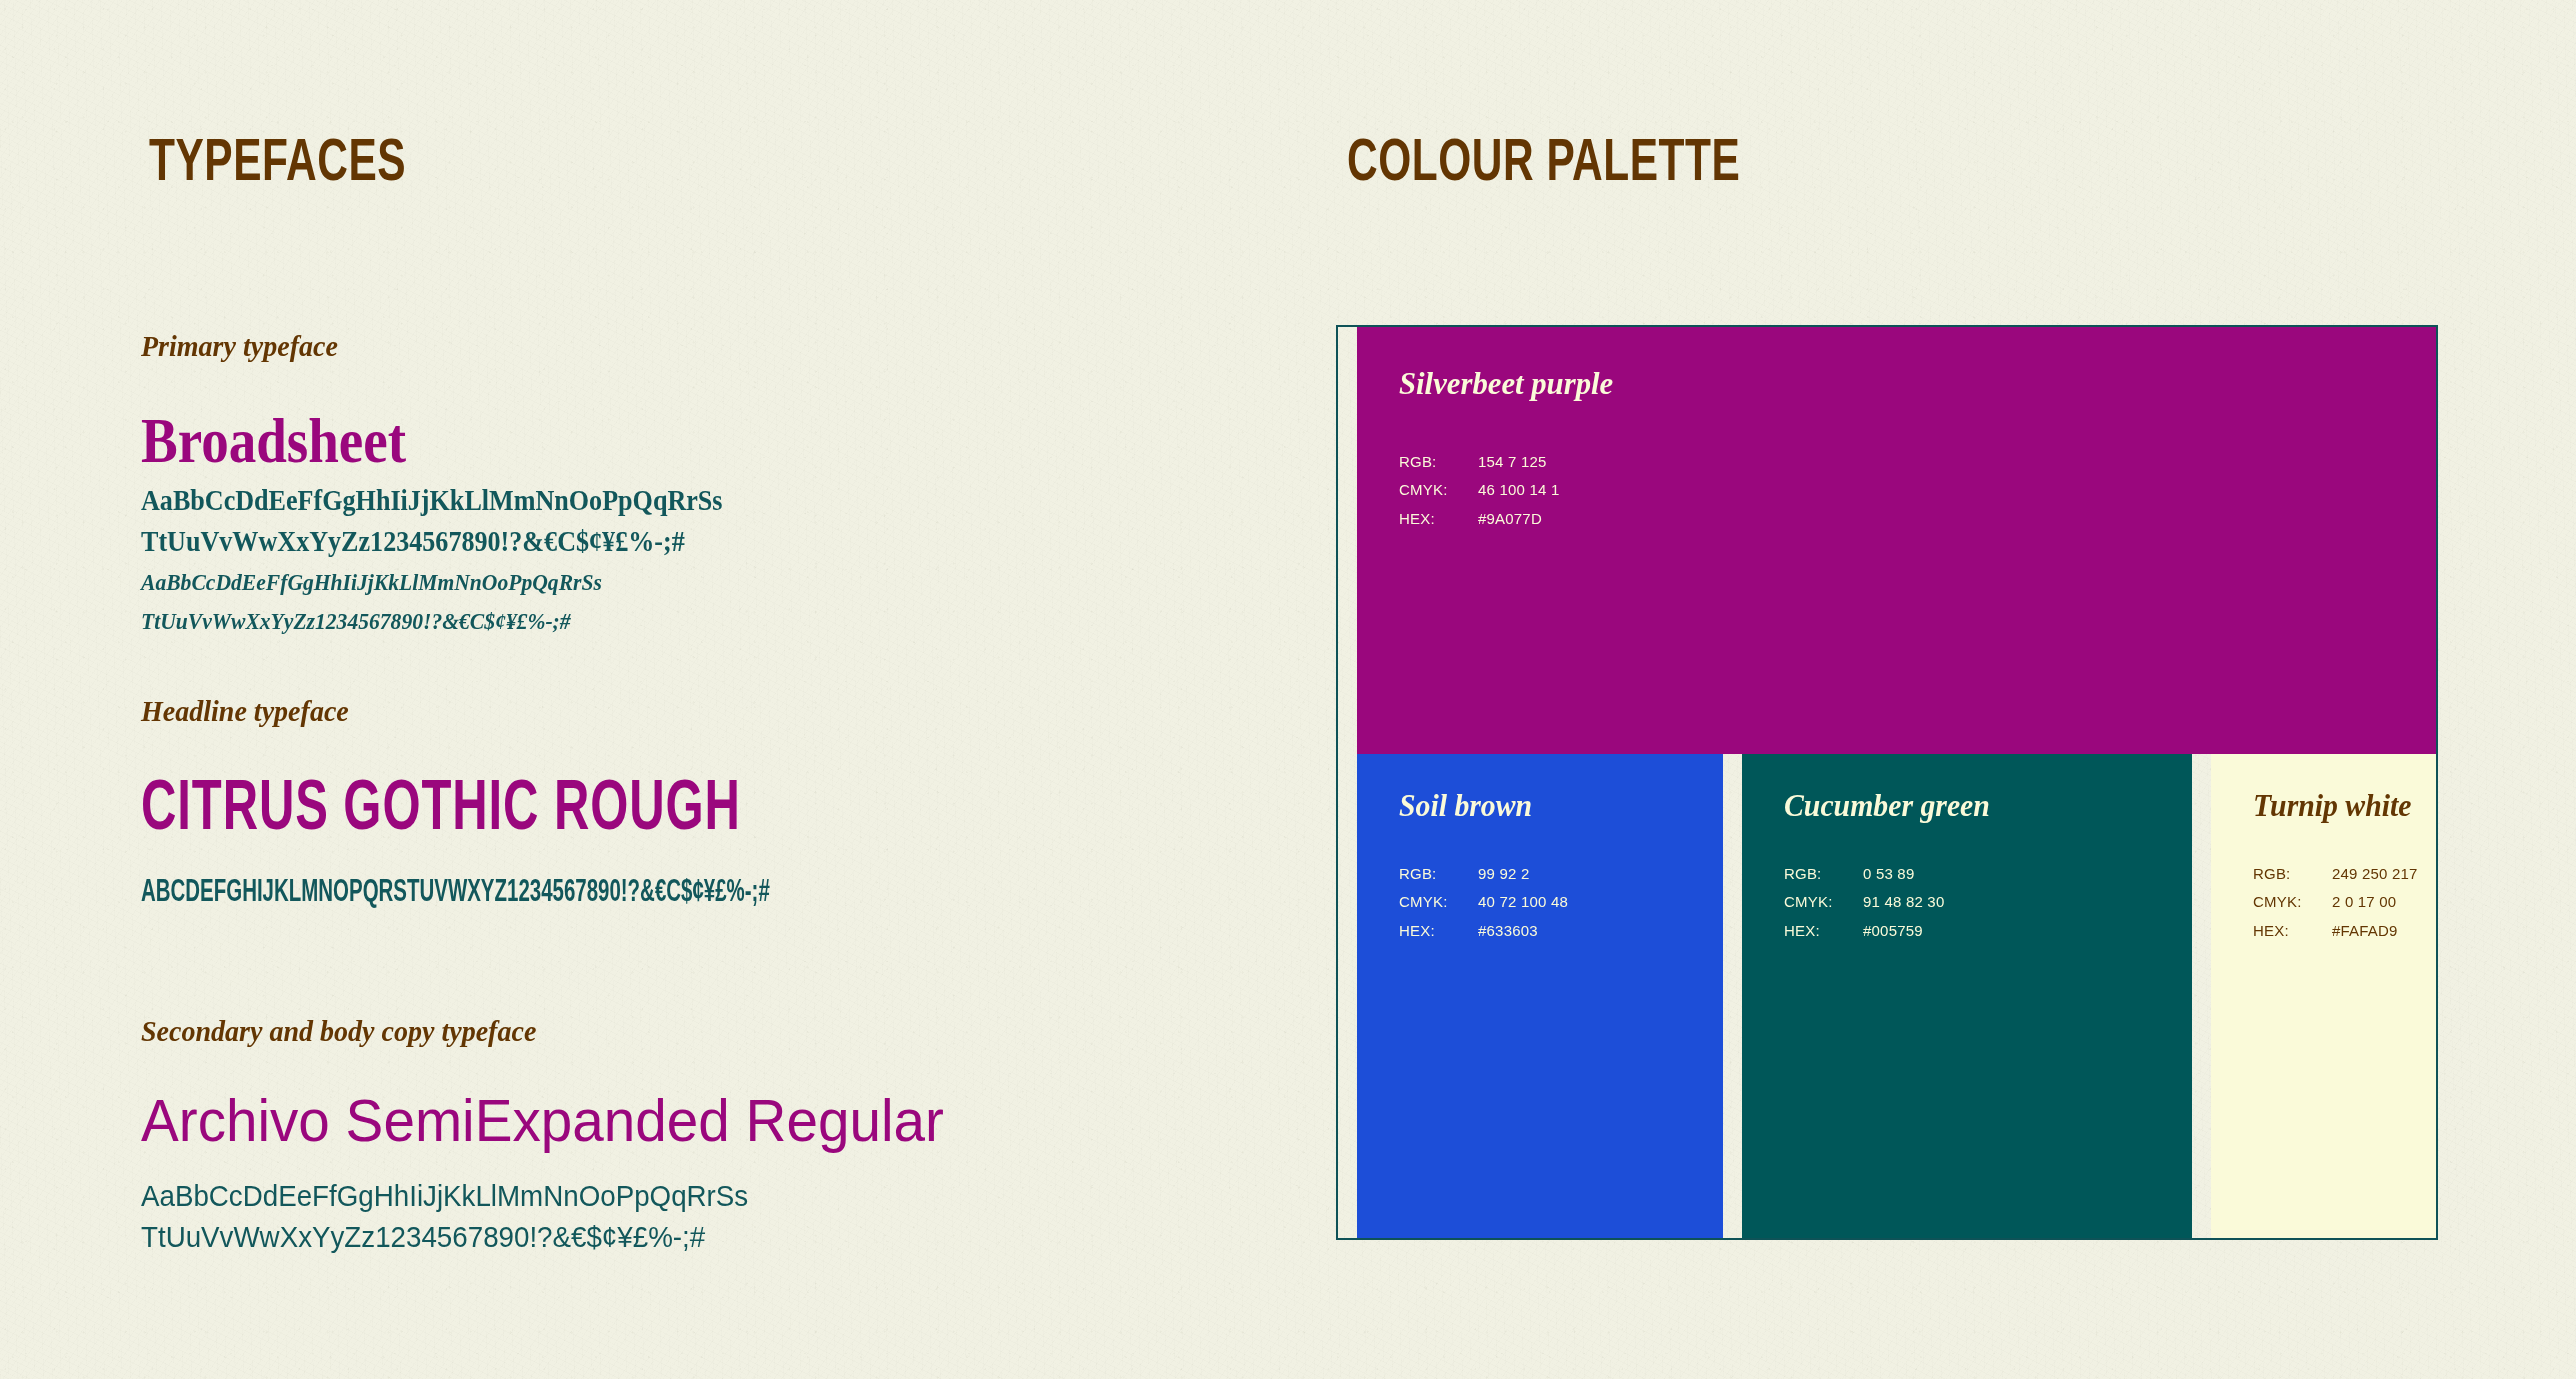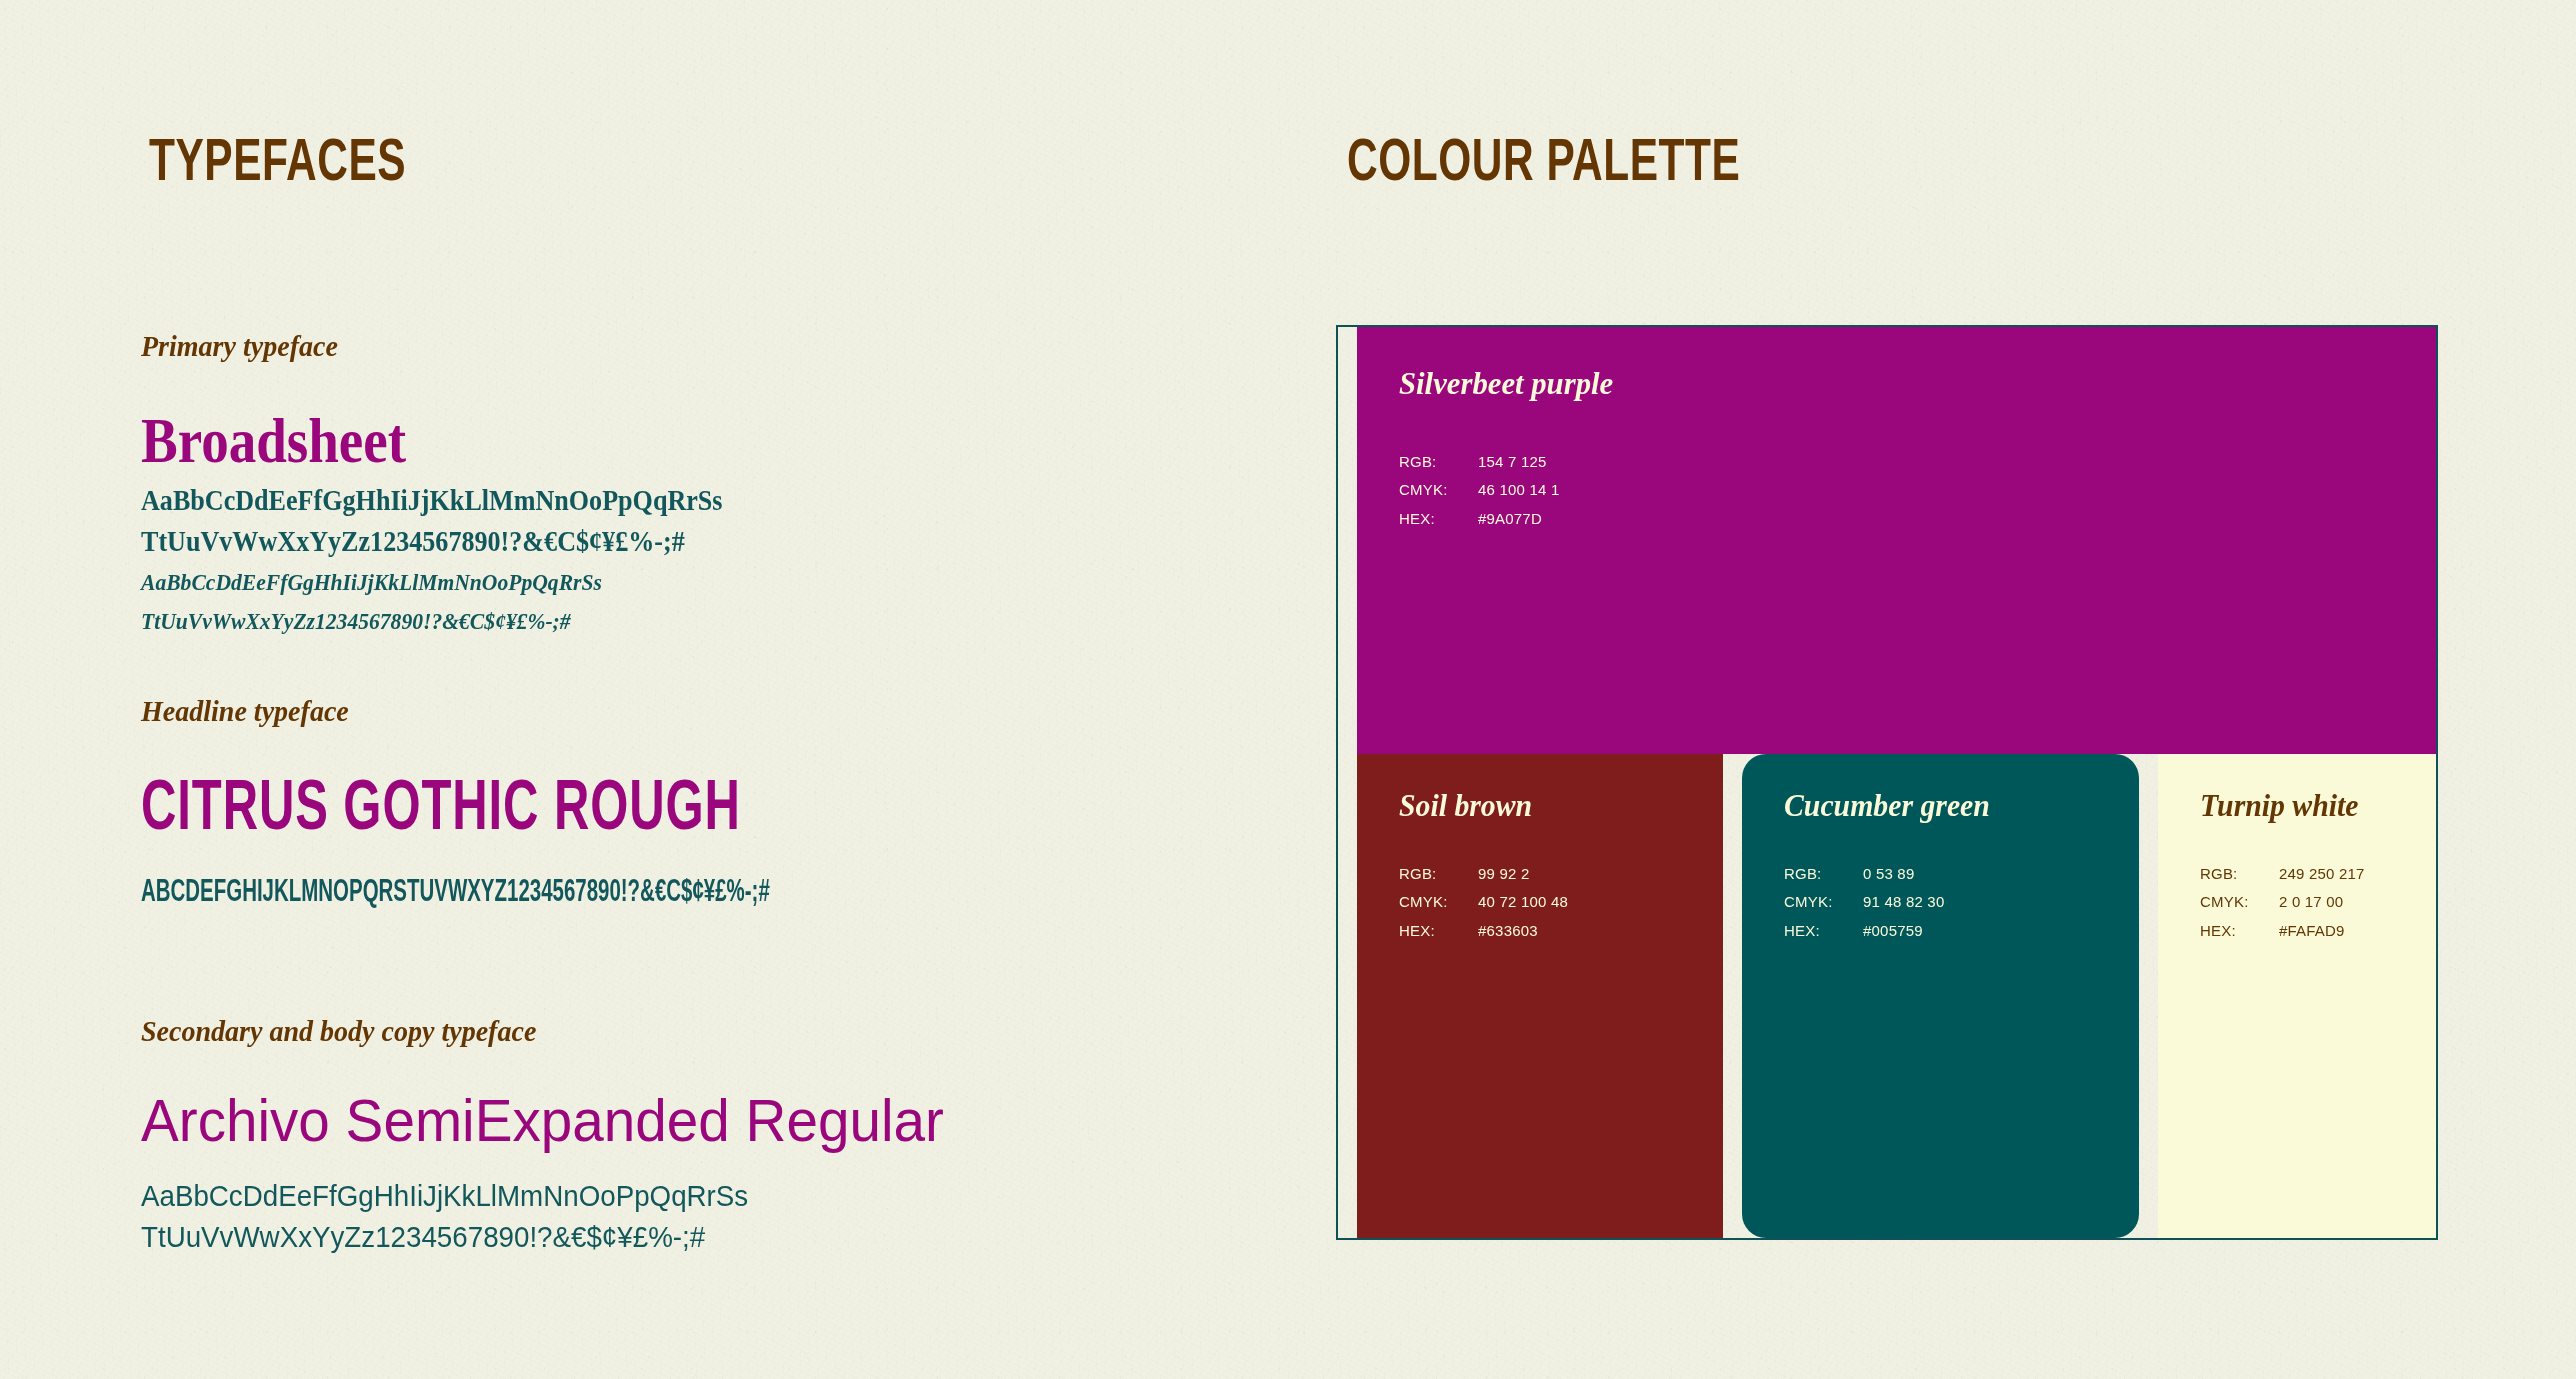--- a/index.html
+++ b/index.html
@@ -127,21 +127,21 @@
     left:1336px;top:325px;
     width:1102px;height:915px;
     border:2px solid #0E5257;
     box-sizing:border-box;
     display:flex;flex-direction:column;
   }
   .swatch-top{height:427px;flex:none;position:relative;}
   .swatch-row{flex:1;display:flex;}
   .swatch{position:relative;box-sizing:border-box;margin-left:19px;}
   .sw-brown{width:366px;}
-  .sw-green{width:397px;border-radius:24px;}
+  .sw-green{width:450px;}
   .sw-white{flex:1;}
   .swatch-title{
     position:absolute;left:42px;top:34px;
     font-family:"Liberation Serif",serif;
     font-style:italic;font-weight:bold;
     font-size:31px;white-space:nowrap;
     transform:scaleX(.96);transform-origin:left center;
   }
   .swatch-top .swatch-title{left:42px;top:38px;font-size:32px;}
   .specs{position:absolute;left:42px;top:111px;}
@@ -195,21 +195,21 @@
         </div>
         <div class="spec-row">
           <span class="spec-key">HEX:</span>
           <span class="spec-val">#9A077D</span>
         </div>
       </div>
     </div>
 
     <div class="swatch-row">
 
-      <div class="swatch sw-brown" style="background:#7f1d1d;color:#FAFAD9;padding-left:40px;">
+      <div class="swatch sw-brown" style="background:#1d4ed8;color:#FAFAD9;padding-left:40px;">
         <div class="swatch-title">Soil brown</div>
         <div class="specs">
           <div class="spec-row">
             <span class="spec-key">RGB:</span>
             <span class="spec-val">99 92 2</span>
           </div>
           <div class="spec-row">
             <span class="spec-key">CMYK:</span>
             <span class="spec-val">40 72 100 48</span>
           </div>

